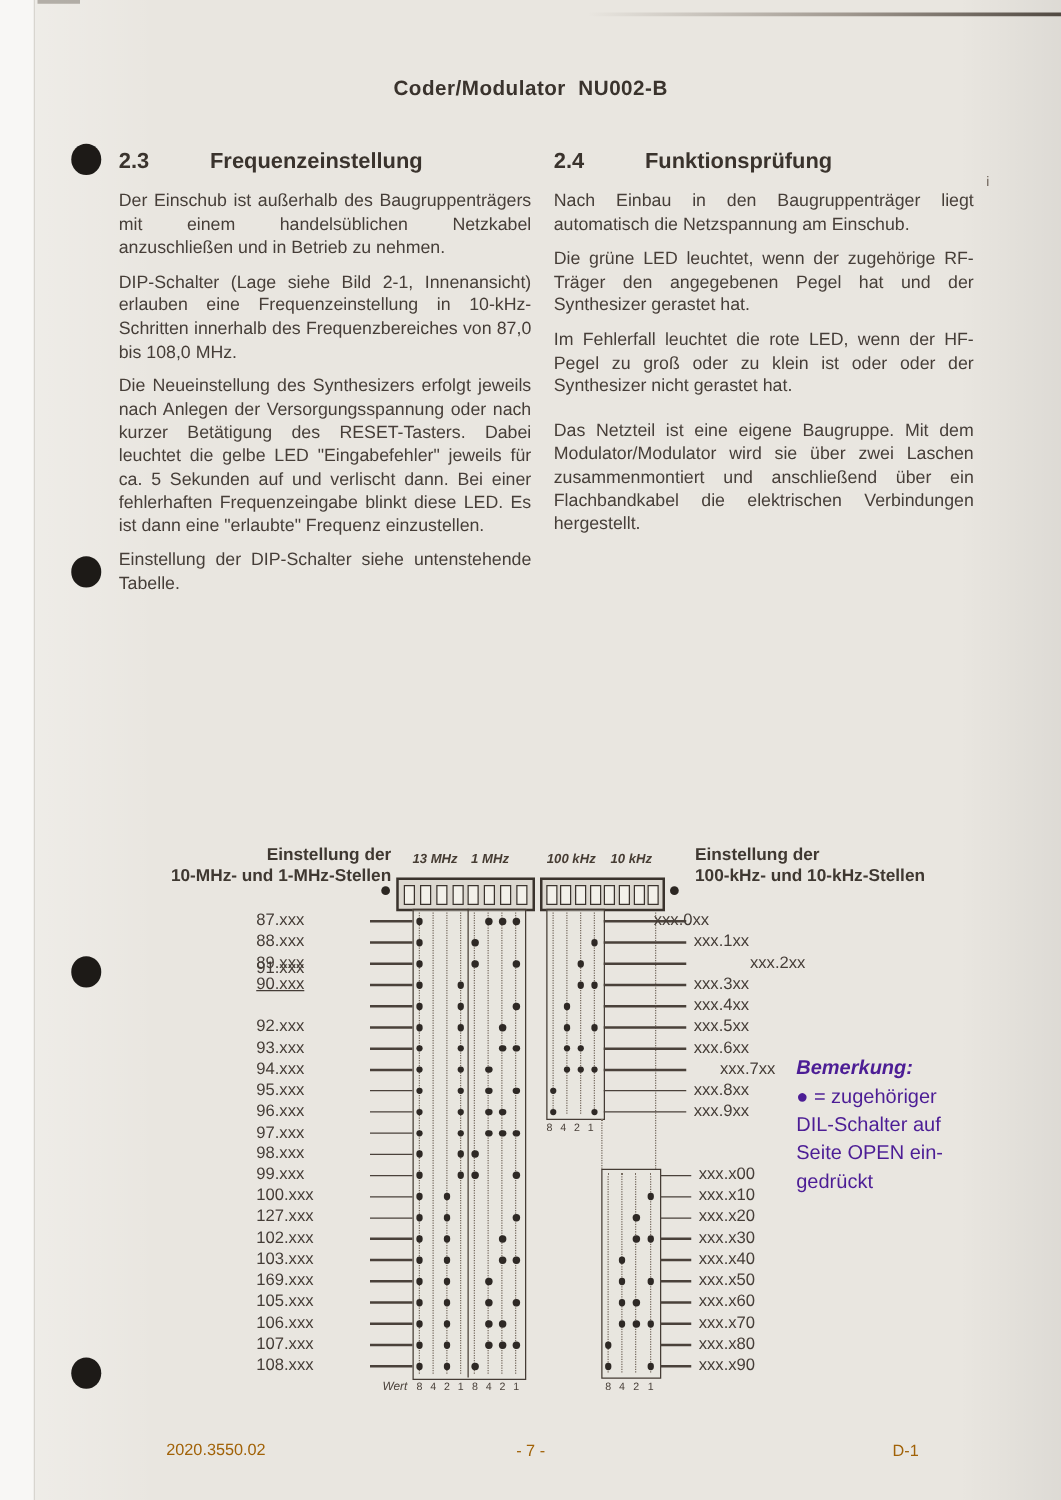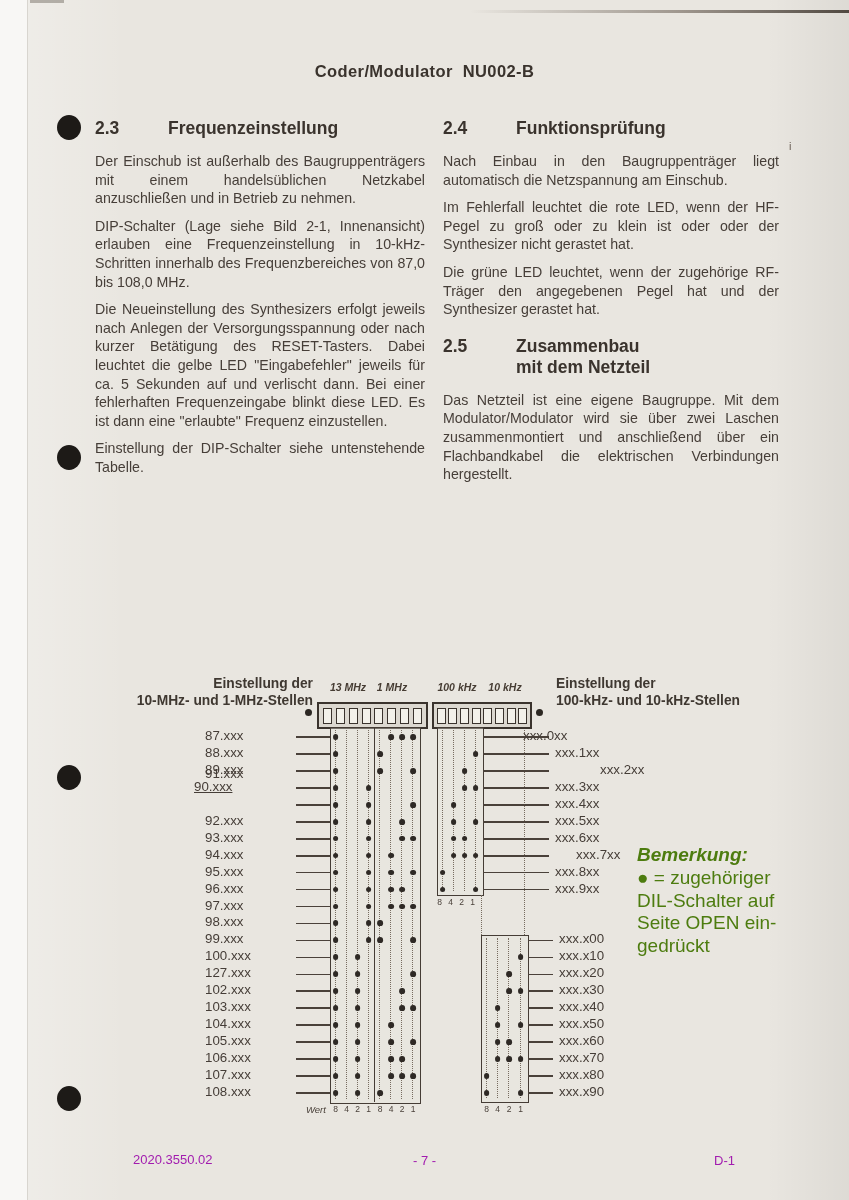--- a/index.html
+++ b/index.html
@@ -58,25 +58,25 @@
   .dotcol{position:absolute;width:0;border-left:1.6px dotted #776c60;}
   .row-line{position:absolute;height:1.7px;background:#4a413a;}
   .row-label{position:absolute;font-size:13.3px;color:#453d37;white-space:nowrap;}
   .row-label.right{}
   .row-label.left{width:83px;text-align:left;}
   .dot{position:absolute;width:5.8px;height:5.8px;border-radius:50%;background:#2e2925;
     transform:translate(-50%,-50%);}
   .weight{position:absolute;font-size:8.5px;color:#4a413a;transform:translateX(-50%);}
   .wert{position:absolute;font-size:9.5px;font-style:italic;color:#4a413a;}
 
-  #dg-note{position:absolute;left:637px;top:844px;width:150px;font-size:19px;
-    line-height:22.8px;color:#4d7c0f;}
+  #dg-note{position:absolute;left:637px;top:844px;width:150px;font-size:16px;
+    line-height:22.8px;color:#4c1d95;}
   #dg-note .note-title{font-weight:700;font-style:italic;}
 
-  .footer-item{position:absolute;font-size:13px;color:#a21caf;}
+  .footer-item{position:absolute;font-size:13px;color:#a16207;}
   #footer-doc{left:133px;top:1152px;}
   #footer-page{left:0;right:0;text-align:center;top:1153px;}
   #footer-code{left:714px;top:1153px;}
 </style>
 </head>
 <body>
 
 <div id="paper"></div>
 <div id="scan-strip"></div>
 <div class="streak"></div>
@@ -106,31 +106,24 @@
   </div>
 <div id="col-right" class="col">
     <div class="sec">
       <div class="sec-head">
         <span class="sec-num">2.4</span>
         <span class="sec-title">
           <div>Funktionsprüfung</div>
         </span>
       </div>
       <p class="para">Nach Einbau in den Baugruppen­träger liegt automatisch die Netzspannung am Einschub.</p>
+      <p class="para">Die grüne LED leuchtet, wenn der zugehörige RF-Träger den angegebenen Pegel hat und der Synthesizer gerastet hat.</p>
       <p class="para">Im Fehlerfall leuchtet die rote LED, wenn der HF-Pegel zu groß oder zu klein ist oder oder der Synthesizer nicht gerastet hat.</p>
-      <p class="para">Die grüne LED leuchtet, wenn der zugehörige RF-Träger den angegebenen Pegel hat und der Synthesizer gerastet hat.</p>
     </div>
     <div class="sec">
-      <div class="sec-head">
-        <span class="sec-num">2.5</span>
-        <span class="sec-title">
-          <div>Zusammenbau</div>
-          <div>mit dem Netzteil</div>
-        </span>
-      </div>
       <p class="para">Das Netzteil ist eine eigene Baugruppe. Mit dem Modulator/Modulator wird sie über zwei Laschen zusammen­montiert und anschließend über ein Flachband­kabel die elektrischen Verbindungen hergestellt.</p>
     </div>
   </div>
 
 <div id="diagram">
   <div id="dg-left-header" class="dg-header">
       <div>Einstellung der</div>
       <div>10-MHz- und 1-MHz-Stellen</div>
     </div>
   <div id="dg-right-header" class="dg-header">
@@ -211,21 +204,21 @@
     <div class="row-label right" style="left: 555px; top: 744.95px;">xxx.1xx</div>
     <div class="dot" style="left: 475.5px; top: 753.95px;"></div>
     <div class="row-label left" style="left: 205px; top: 761.9px;">89.xxx</div>
     <div class="row-line" style="left: 296px; top: 770.1px; width: 34px;"></div>
     <div class="dot" style="left: 335.5px; top: 770.9px;"></div>
     <div class="dot" style="left: 380px; top: 770.9px;"></div>
     <div class="dot" style="left: 413px; top: 770.9px;"></div>
     <div class="row-line" style="left: 483px; top: 770.1px; width: 66px;"></div>
     <div class="row-label right" style="left: 555px; top: 761.9px; margin-left: 45px;">xxx.2xx</div>
     <div class="dot" style="left: 464.5px; top: 770.9px;"></div>
-    <div class="row-label left" style="left: 194px; top: 778.85px; text-decoration: underline;">90.xxx</div>
+    <div class="row-label left" style="left: 205px; top: 778.85px; text-decoration: underline;">90.xxx</div>
     <div class="row-line" style="left: 296px; top: 787.05px; width: 34px;"></div>
     <div class="dot" style="left: 335.5px; top: 787.85px;"></div>
     <div class="dot" style="left: 368.5px; top: 787.85px;"></div>
     <div class="row-line" style="left: 483px; top: 787.05px; width: 66px;"></div>
     <div class="row-label right" style="left: 555px; top: 778.85px;">xxx.3xx</div>
     <div class="dot" style="left: 464.5px; top: 787.85px;"></div>
     <div class="dot" style="left: 475.5px; top: 787.85px;"></div>
     <div class="row-label left" style="left: 205px; top: 766px;">91.xxx</div>
     <div class="row-line" style="left: 296px; top: 804px; width: 34px;"></div>
     <div class="dot" style="left: 335.5px; top: 804.8px;"></div>
@@ -328,21 +321,21 @@
     <div class="dot" style="left: 520.5px; top: 991.25px;"></div>
     <div class="row-label left" style="left: 205px; top: 999.2px;">103.xxx</div>
     <div class="row-line" style="left: 296px; top: 1007.4px; width: 34px;"></div>
     <div class="dot" style="left: 335.5px; top: 1008.2px;"></div>
     <div class="dot" style="left: 357.5px; top: 1008.2px;"></div>
     <div class="dot" style="left: 402px; top: 1008.2px;"></div>
     <div class="dot" style="left: 413px; top: 1008.2px;"></div>
     <div class="row-line" style="left: 528px; top: 1007.4px; width: 25px;"></div>
     <div class="row-label right" style="left: 559px; top: 999.2px;">xxx.x40</div>
     <div class="dot" style="left: 497.5px; top: 1008.2px;"></div>
-    <div class="row-label left" style="left: 205px; top: 1016.15px;">104.xxx</div>
+    <div class="row-label left" style="left: 205px; top: 1016.15px;">169.xxx</div>
     <div class="row-line" style="left: 296px; top: 1024.35px; width: 34px;"></div>
     <div class="dot" style="left: 335.5px; top: 1025.15px;"></div>
     <div class="dot" style="left: 357.5px; top: 1025.15px;"></div>
     <div class="dot" style="left: 391px; top: 1025.15px;"></div>
     <div class="row-line" style="left: 528px; top: 1024.35px; width: 25px;"></div>
     <div class="row-label right" style="left: 559px; top: 1016.15px;">xxx.x50</div>
     <div class="dot" style="left: 497.5px; top: 1025.15px;"></div>
     <div class="dot" style="left: 520.5px; top: 1025.15px;"></div>
     <div class="row-label left" style="left: 205px; top: 1033.1px;">105.xxx</div>
     <div class="row-line" style="left: 296px; top: 1041.3px; width: 34px;"></div>

